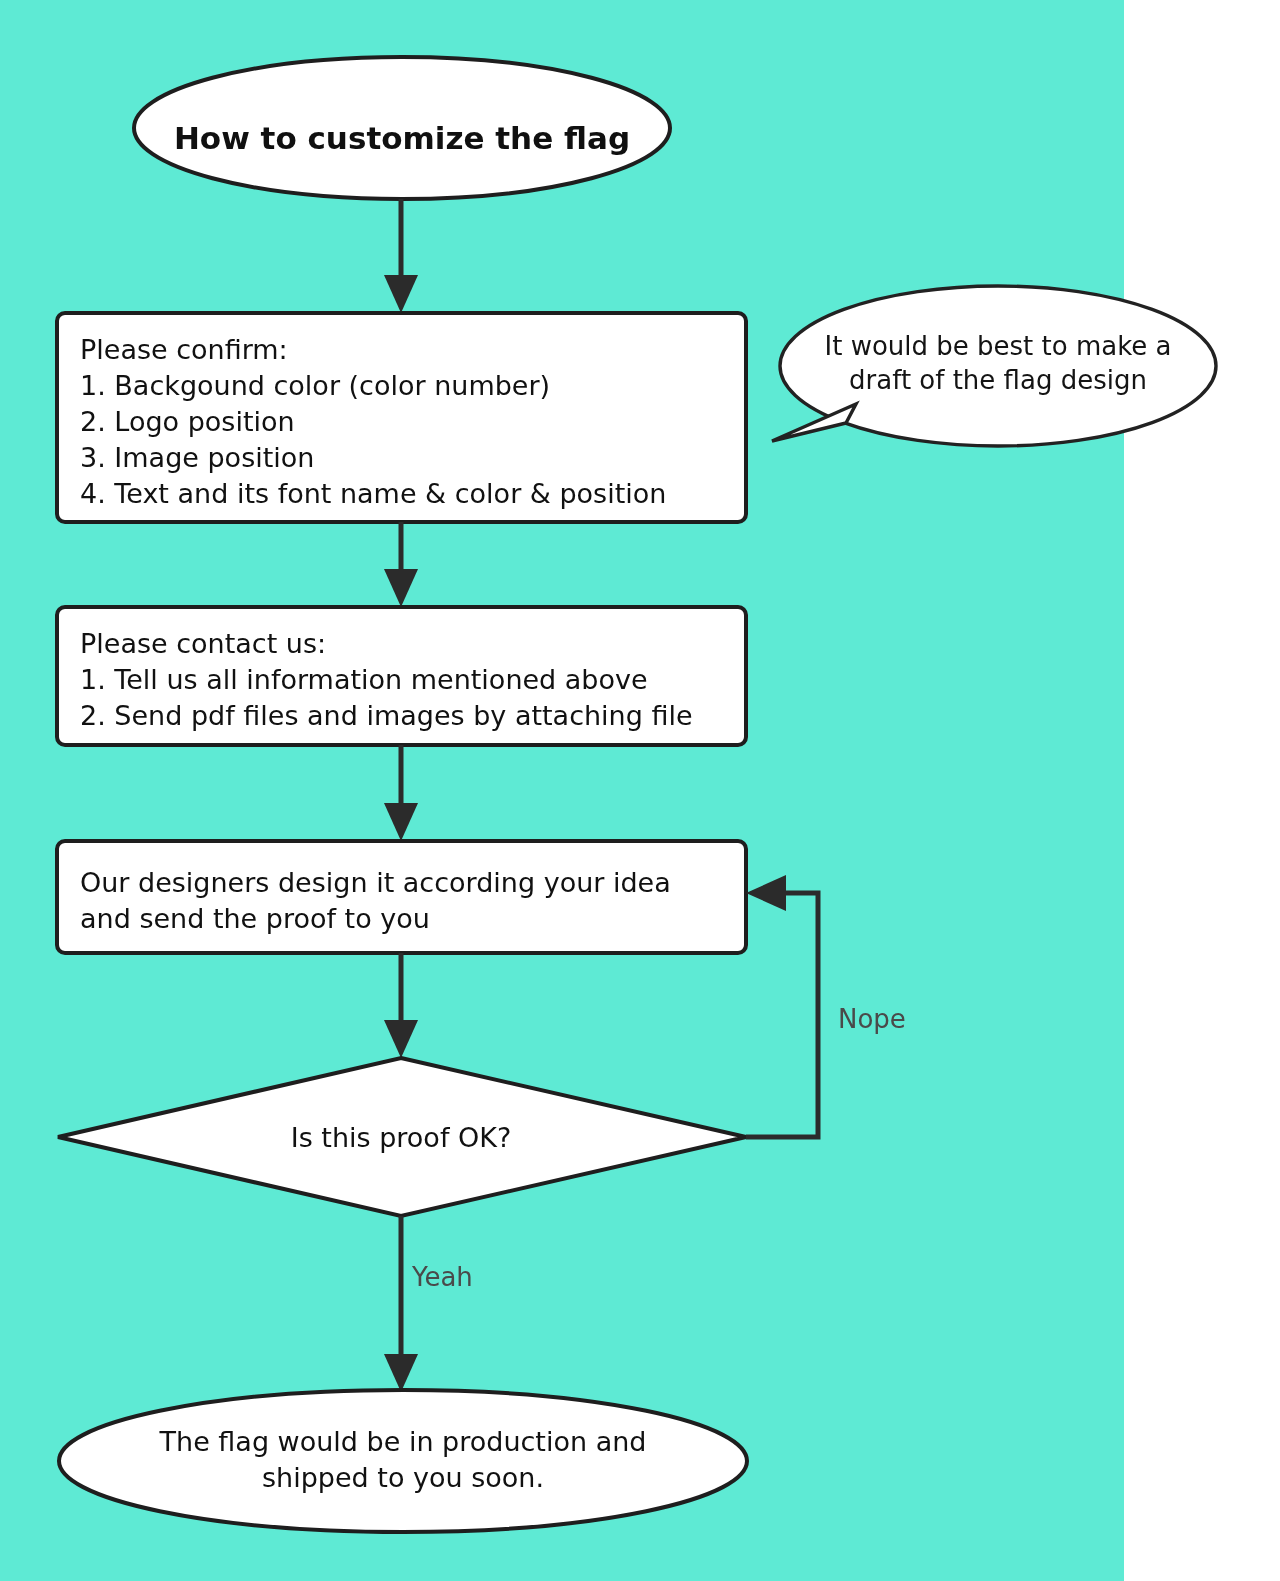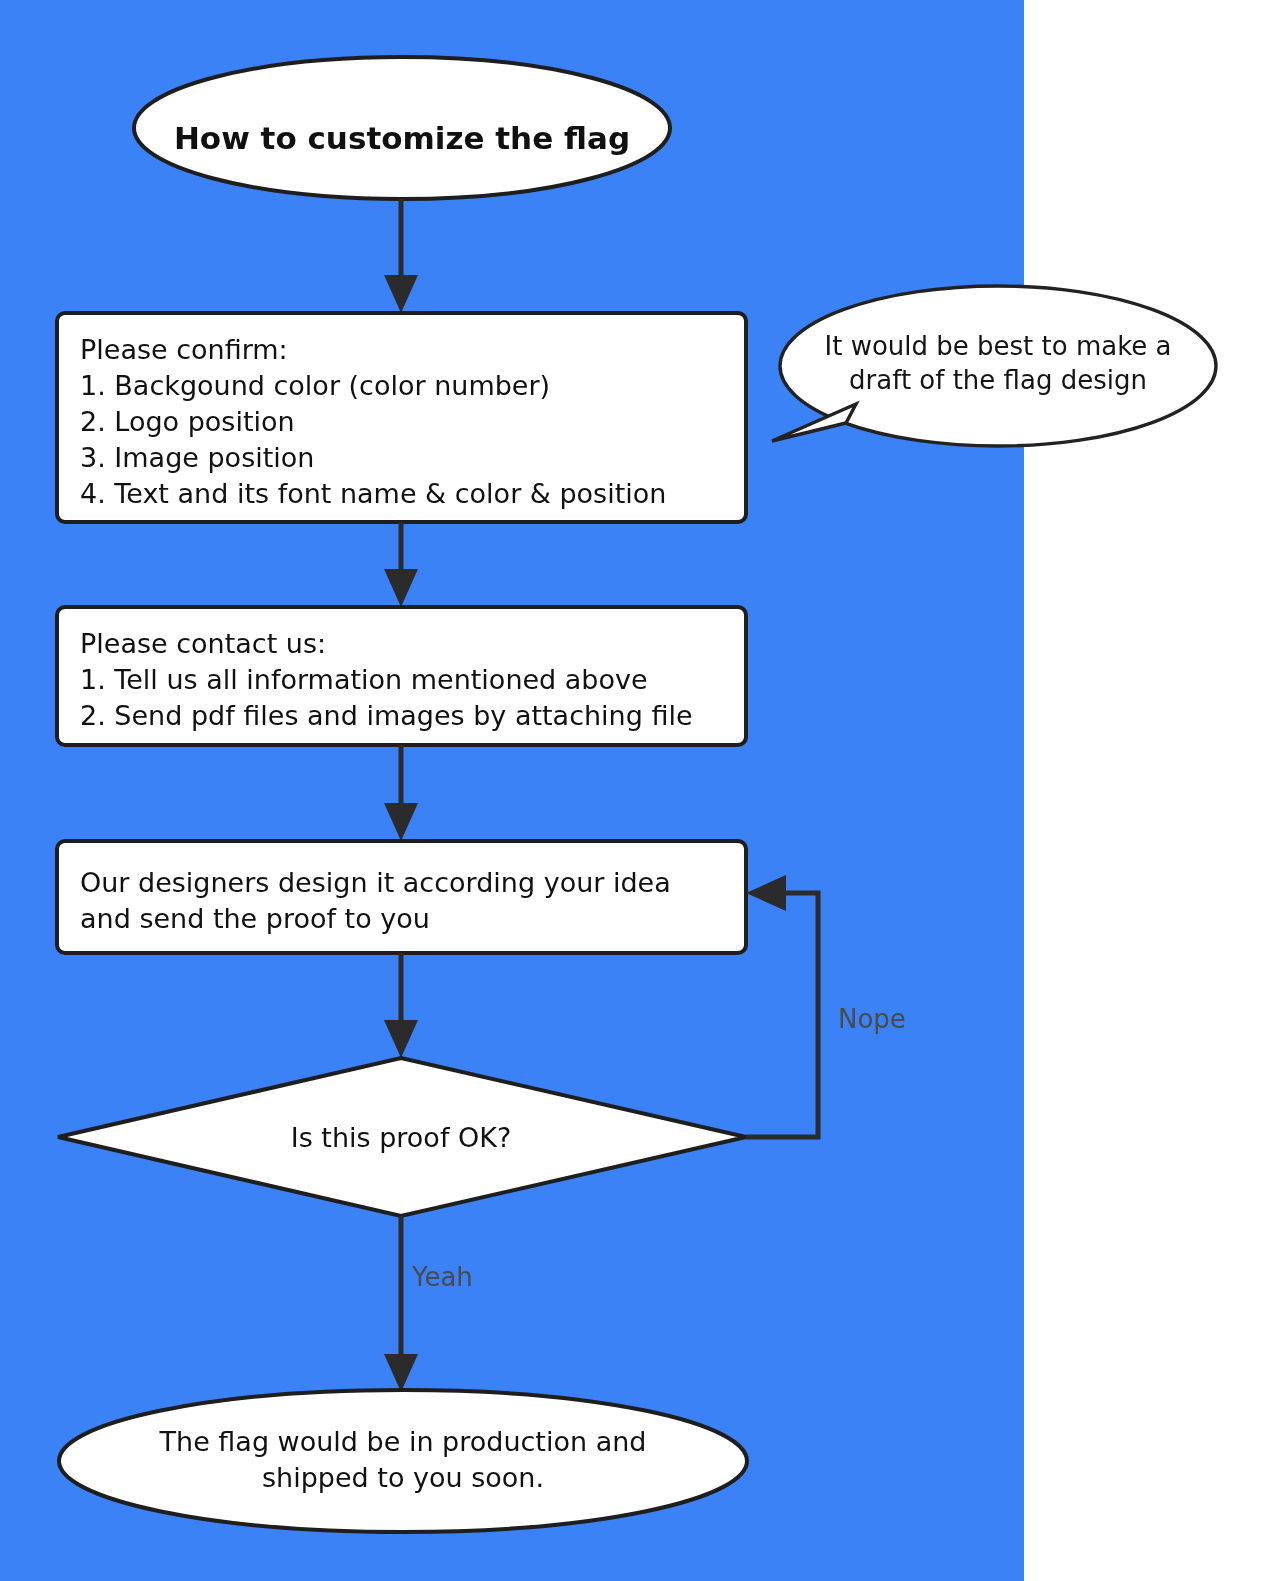--- a/index.html
+++ b/index.html
@@ -8,23 +8,23 @@
     background: #ffffff;
   }
   body {
     width: 1280px;
     height: 1581px;
     font-family: "DejaVu Sans", sans-serif;
     overflow: hidden;
   }
   #flowchart-root {
     position: relative;
-    width: 1024px;
+    width: 1124px;
     height: 1581px;
-    background: #3b82f6;
+    background: #5eead4;
   }
   svg#chart-svg {
     display: block;
     width: 1280px;
     height: 1581px;
   }
   .shape-outline {
     fill: #ffffff;
     stroke: #1e1e1e;
     stroke-width: 4;

